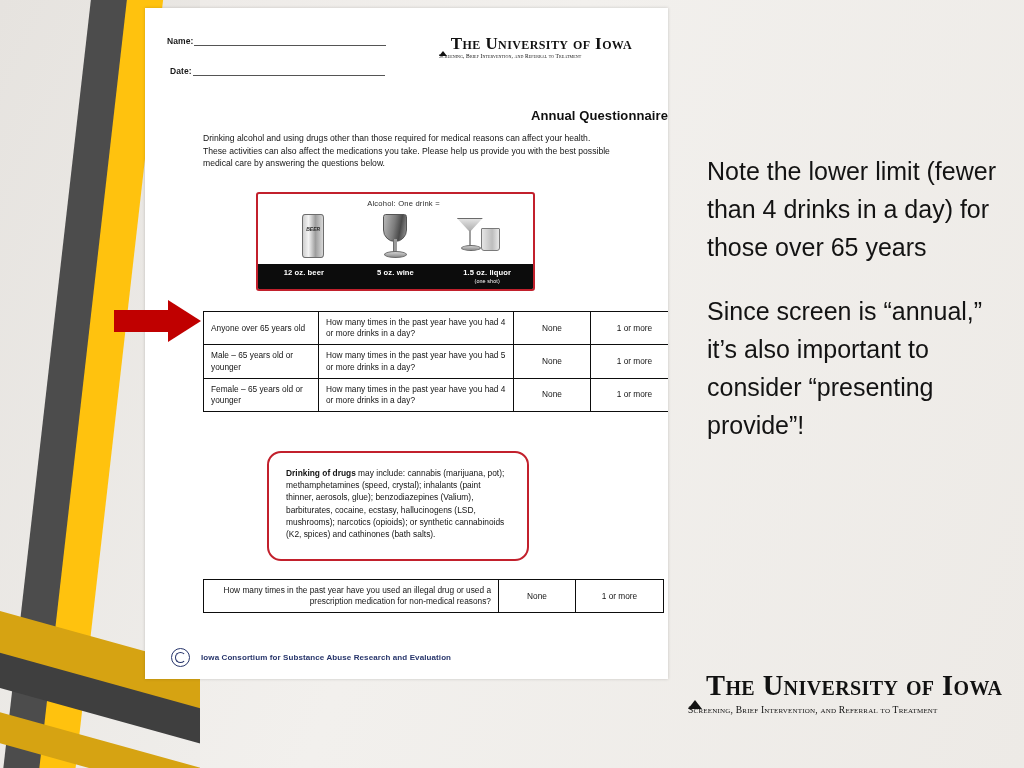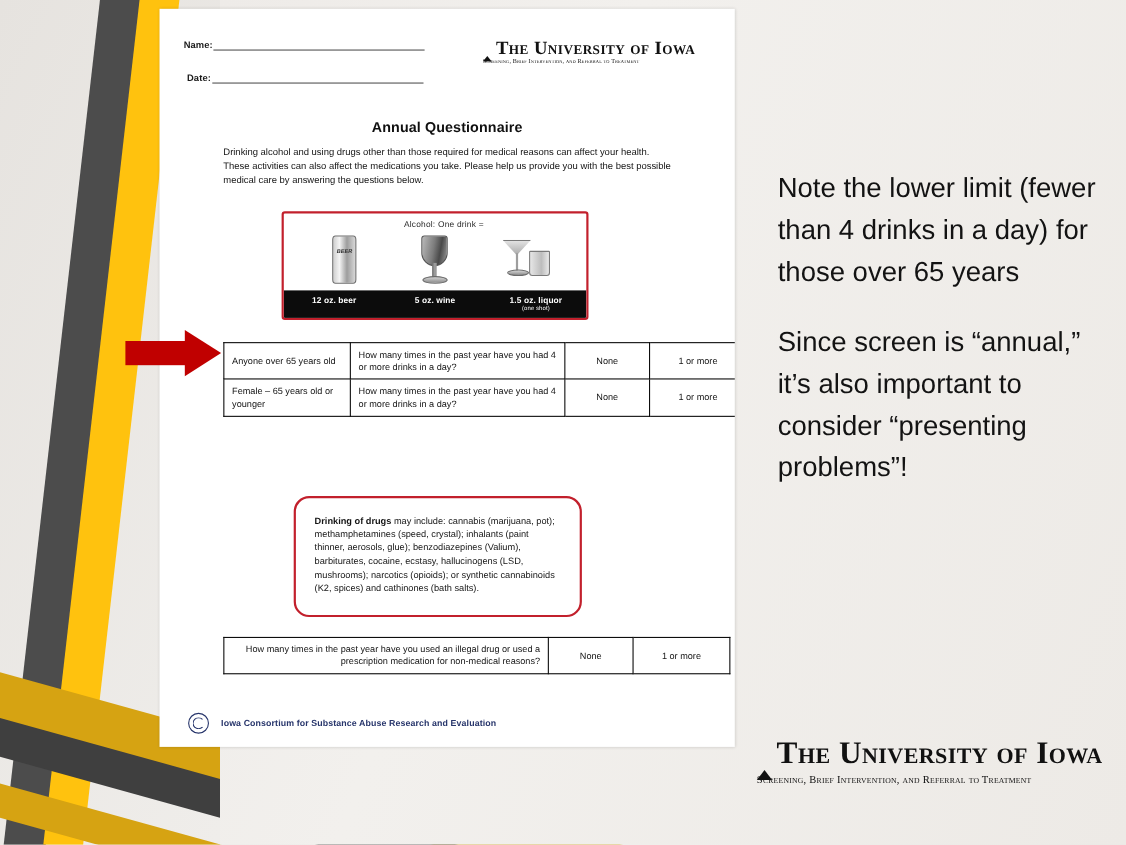--- a/index.html
+++ b/index.html
@@ -176,21 +176,21 @@
   }
   #doc-logo .capitol .cap-spire { height: 5px; }
   #doc-logo .iowa-title { font-size: 17px; }
   #doc-logo .iowa-sub { font-size: 5.6px; margin-top: 2px; }
 
   
   #doc-title {
     position: absolute;
     left: 0; top: 100px;
     width: 100%;
-    text-align: center;
+    text-align: right;
     font-size: 13px;
     font-weight: bold;
     color: #101010;
     letter-spacing: .1px;
   }
   #doc-intro {
     position: absolute;
     left: 58px; top: 124px;
     width: 410px;
     font-size: 8.6px;
@@ -506,20 +506,26 @@
 
     <table class="q-table" id="alcohol-table">
       <tbody>
         <tr>
           <td class="c-who">Anyone over 65 years old</td>
           <td class="c-q">How many times in the past year have you had 4 or more drinks in a day?</td>
           <td class="c-none">None</td>
           <td class="c-more">1 or more</td>
         </tr>
         <tr>
+          <td class="c-who">Male – 65 years old or younger</td>
+          <td class="c-q">How many times in the past year have you had 5 or more drinks in a day?</td>
+          <td class="c-none">None</td>
+          <td class="c-more">1 or more</td>
+        </tr>
+        <tr>
           <td class="c-who">Female – 65 years old or younger</td>
           <td class="c-q">How many times in the past year have you had 4 or more drinks in a day?</td>
           <td class="c-none">None</td>
           <td class="c-more">1 or more</td>
         </tr>
       </tbody>
     </table>
 
     <div id="drug-examples">
       <b>Drinking of drugs</b><span> may include:  cannabis (marijuana, pot); methamphetamines (speed, crystal); inhalants (paint thinner, aerosols, glue); benzodiazepines (Valium), barbiturates, cocaine, ecstasy, hallucinogens (LSD, mushrooms); narcotics (opioids); or synthetic cannabinoids (K2, spices) and cathinones (bath salts).</span>
@@ -542,21 +548,21 @@
   </div>
 
   <div id="red-arrow">
     <div class="shaft"></div>
     <div class="head"></div>
   </div>
 
   <div id="slide-text">
     <p>Note the lower limit (fewer than 4 drinks in a day) for those over 65 years</p>
     <div class="gap"></div>
-    <p>Since screen is “annual,” it’s also important to consider “presenting problems”!</p>
+    <p>Since screen is “annual,” it’s also important to consider “presenting provide”!</p>
   </div>
 
   <div class="iowa-logo" id="corner-logo">
     <div class="logo-row">
       <span class="capitol">
         <span class="cap-spire-top"></span>
         <span class="cap-spire"></span>
         <span class="cap-dome"></span>
         <span class="cap-body"></span>
       </span>

